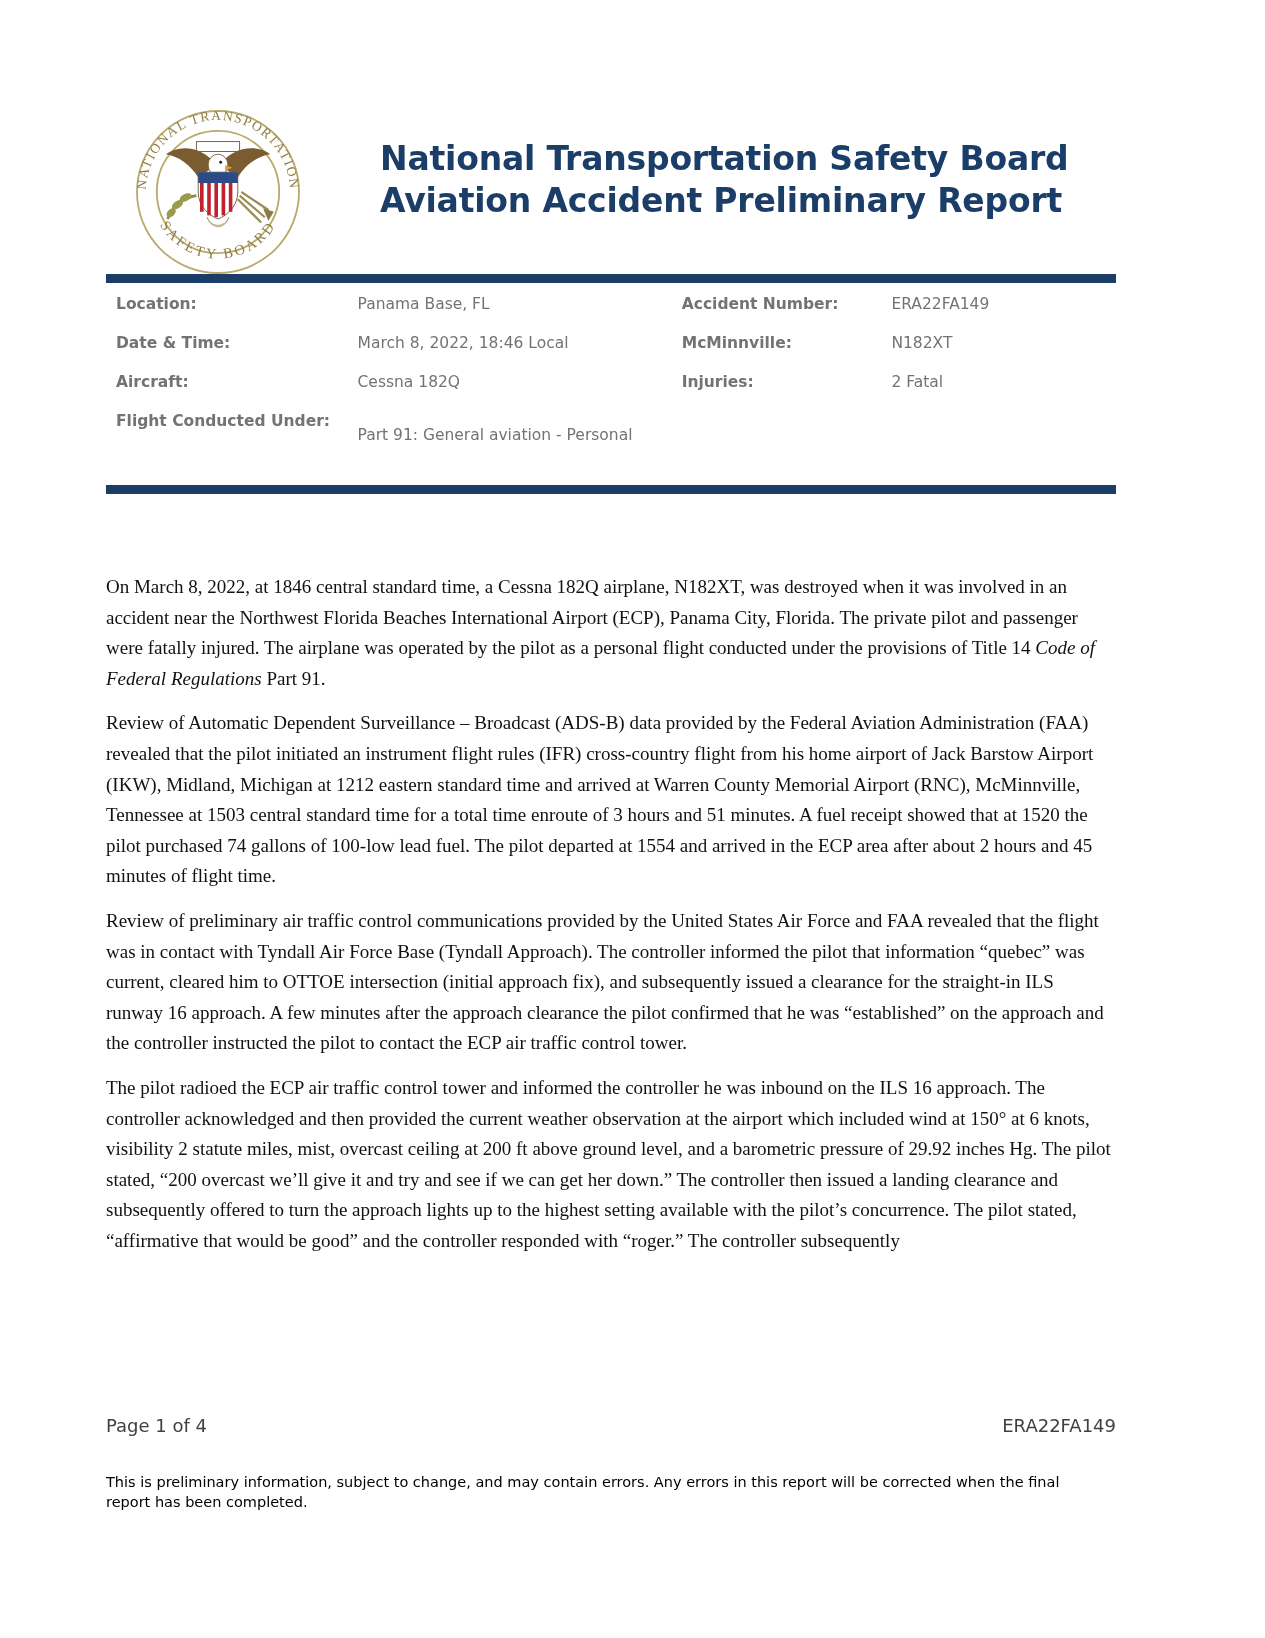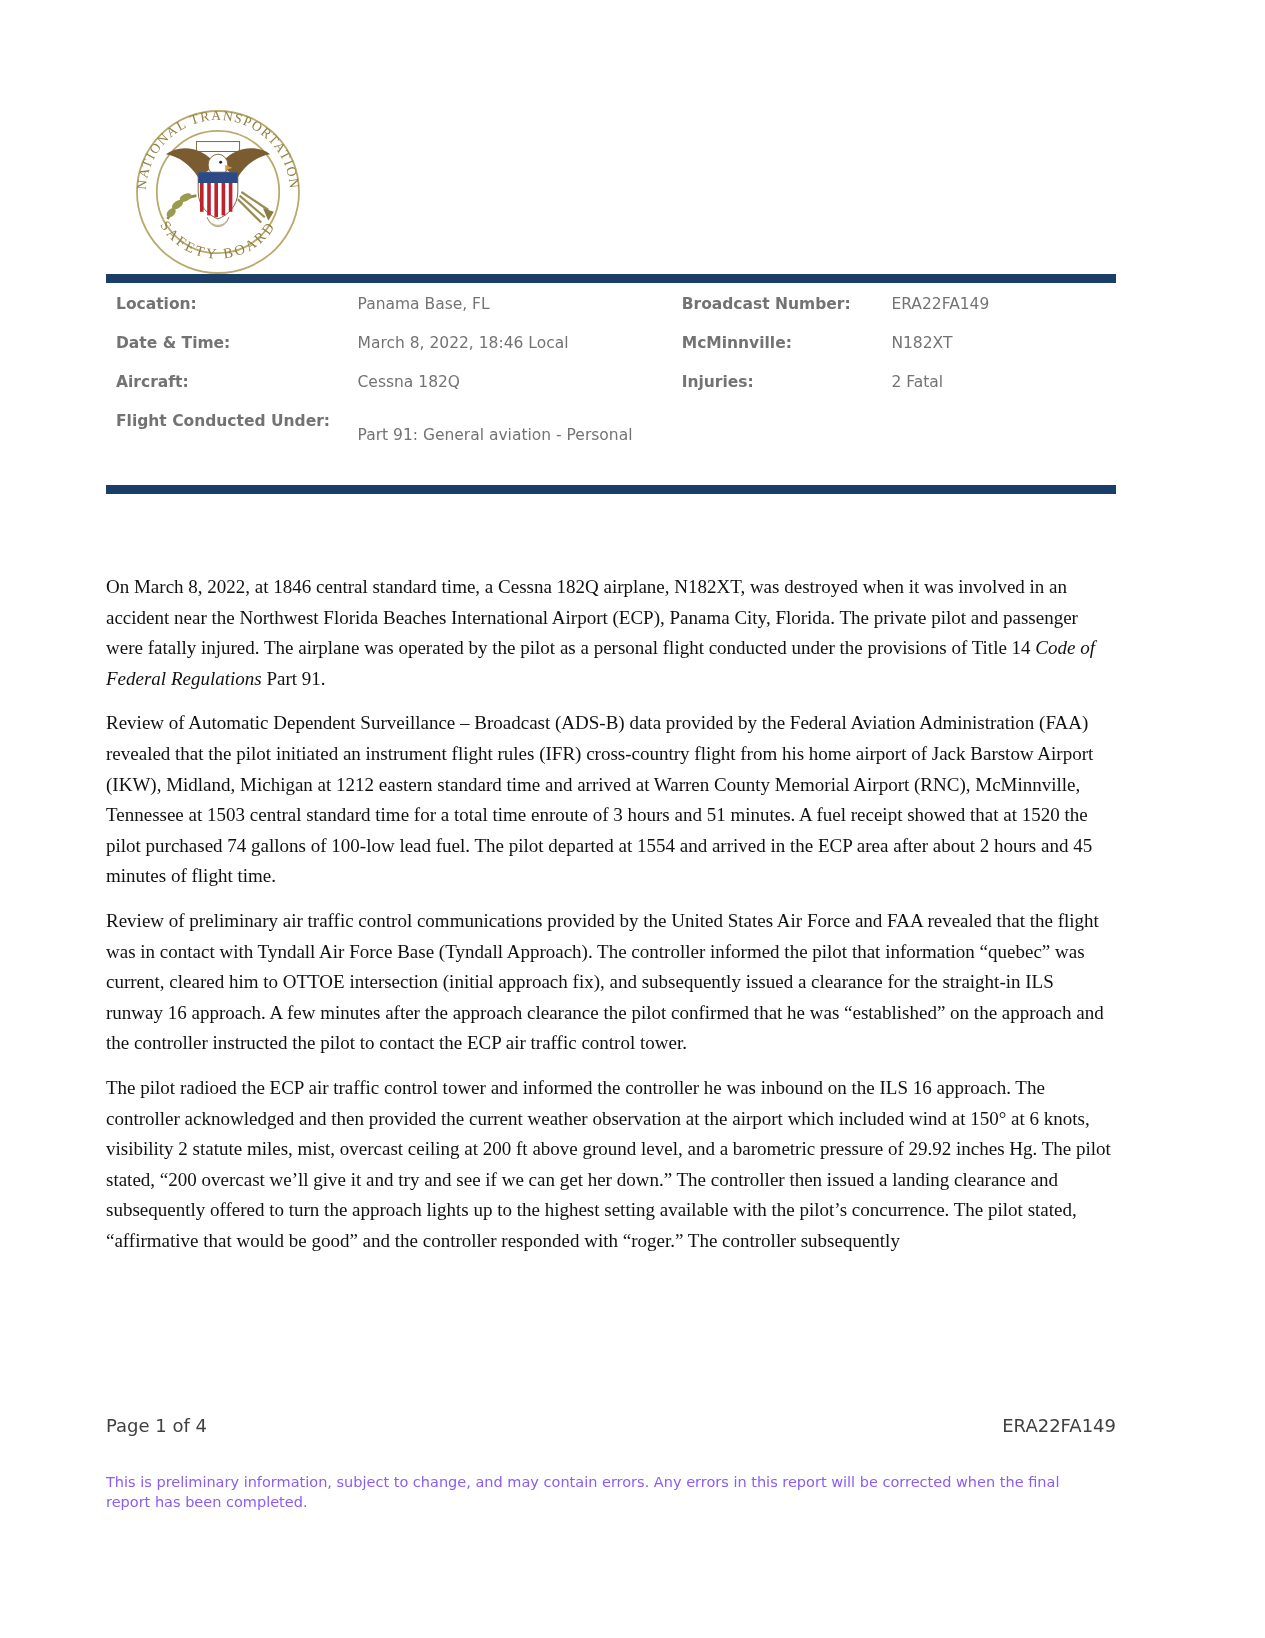--- a/index.html
+++ b/index.html
@@ -122,21 +122,21 @@
     display: flex;
     justify-content: space-between;
     font-size: 18px;
     color: #404040;
     align-items: flex-end;
   }
   .footer-note {
     margin-top: 36px;
     font-size: 14.5px;
     line-height: 20px;
-    color: #8b5cf6;
+    color: #000000;
     max-width: 1000px;
   }
 </style>
 </head>
 <body>
 
 <div class="page">
 
   <div class="header">
 
@@ -186,31 +186,35 @@
           <line x1="124" y1="104" x2="152" y2="128"></line>
           <line x1="126" y1="100" x2="156" y2="120"></line>
           <line x1="122" y1="108" x2="148" y2="134"></line>
         </g>
         <path d="M150 118 l 12 4 -6 10 z" fill="#8a7a46"></path>
 
         <path d="M88 128 C 92 142, 108 142, 112 128 C 108 140, 92 140, 88 128 Z" fill="#e8e4d8" stroke="#9a8b52" stroke-width="0.8"></path>
       </svg>
     </div>
 
+    <div class="title-block">
+      <div class="title-line">National Transportation Safety Board</div>
+      <div class="title-line">Aviation Accident Preliminary Report</div>
+    </div>
   </div>
 
   <div class="rule rule-top"></div>
   <div class="rule rule-bottom"></div>
 
   <table class="info-table">
     <tbody>
       <tr>
         <td class="lbl">Location:</td>
         <td class="val">Panama Base, FL</td>
-        <td class="lbl2">Broadcast Number:</td>
+        <td class="lbl2">Accident Number:</td>
         <td class="val2">ERA22FA149</td>
       </tr>
       <tr>
         <td class="lbl">Date &amp; Time:</td>
         <td class="val">March 8, 2022, 18:46 Local</td>
         <td class="lbl2">McMinnville:</td>
         <td class="val2">N182XT</td>
       </tr>
       <tr>
         <td class="lbl">Aircraft:</td>

